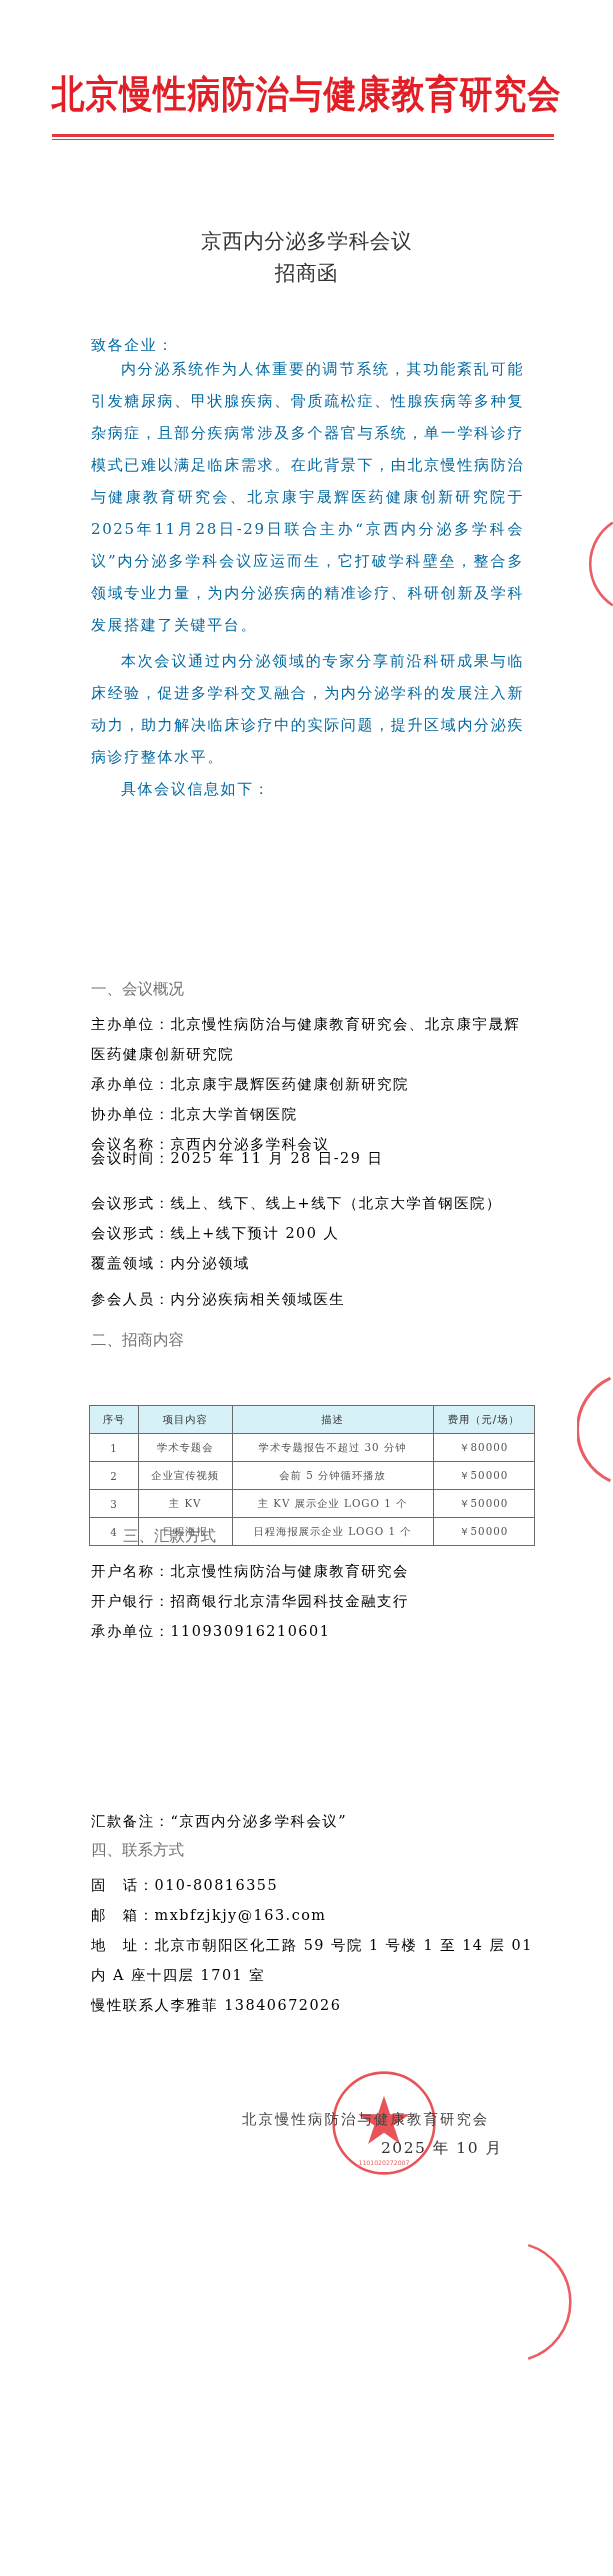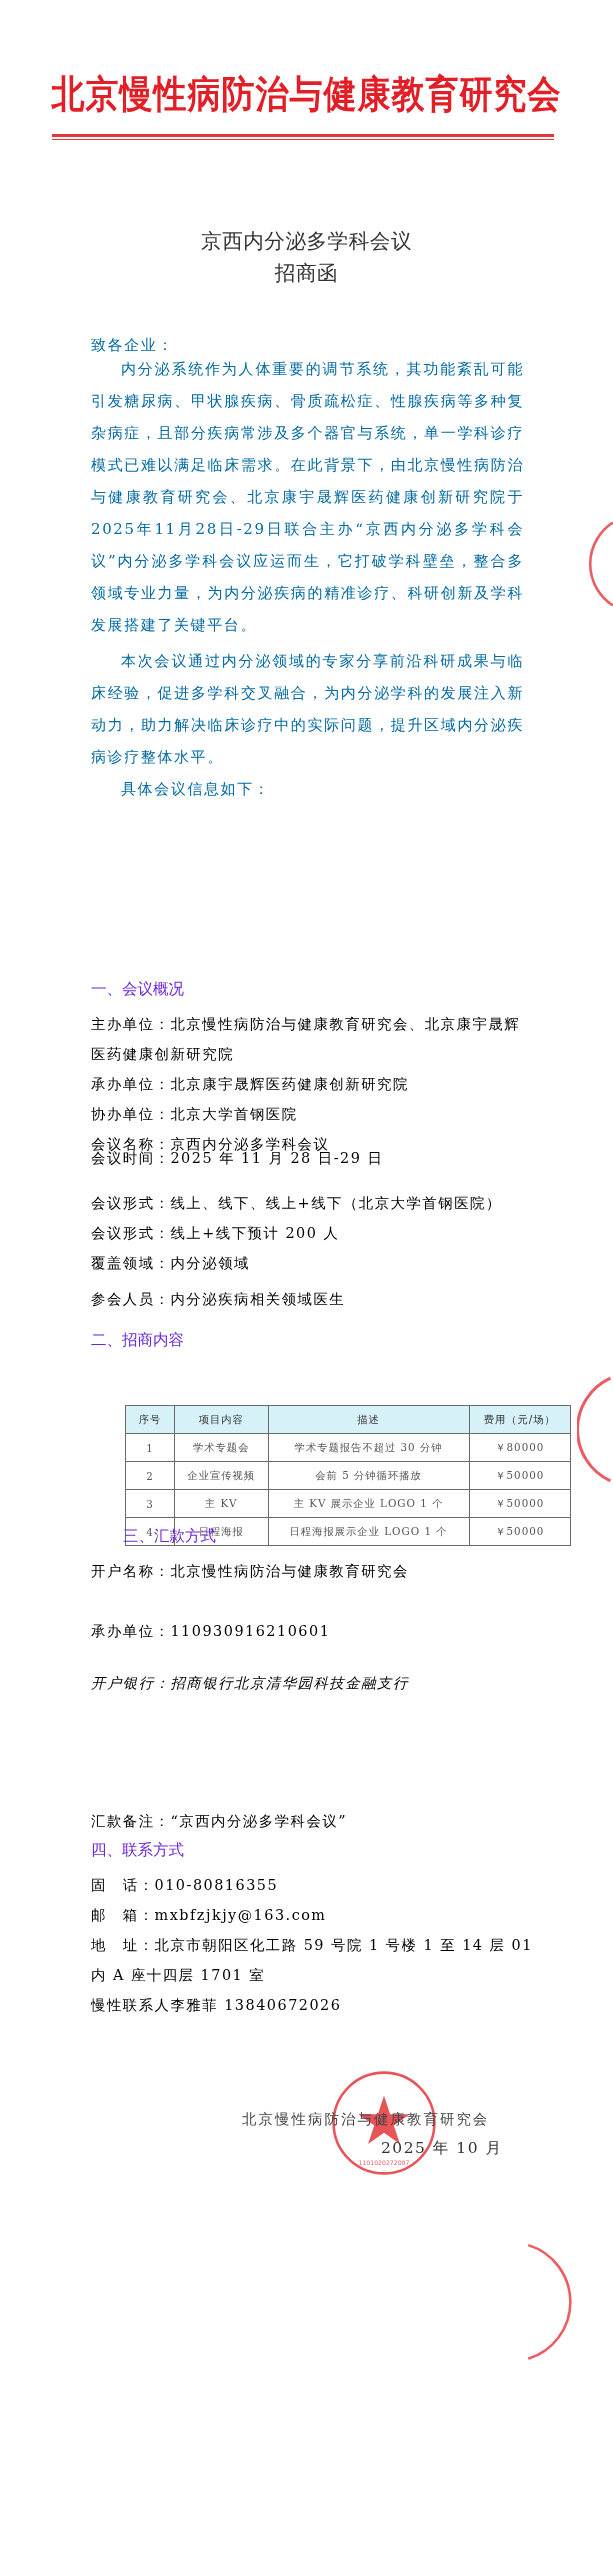--- a/index.html
+++ b/index.html
@@ -33,31 +33,31 @@
   }
   .body-text {
     left: 91px; width: 433px;
     font-size: 15px; line-height: 32px; color: #0369a1;
     letter-spacing: 1.6px; text-align: justify;
   }
   .indent { text-indent: 2em; }
   .section-heading {
     left: 91px;
     font-family: "DejaVu Sans", "Liberation Sans", sans-serif;
-    font-size: 15.5px; color: #6d28d9; font-weight: normal;
+    font-size: 15.5px; color: #737373; font-weight: normal;
   }
   .kv-line {
     left: 91px; width: 443px;
     font-size: 14.4px; line-height: 30px; color: #000000; letter-spacing: 1.5px;
   }
 
   table.sponsor {
     position: absolute; left: 89px; top: 1405px; width: 446px;
     border-collapse: collapse;
-    font-size: 10.3px; color: #555; margin-left: 36px;
+    font-size: 10.3px; color: #555;
   }
   table.sponsor th, table.sponsor td {
     border: 0.8px solid #6a6a6a;
     height: 28px; text-align: center; vertical-align: middle;
     font-weight: normal; letter-spacing: 1px;
   }
   table.sponsor th {
     background: #d6f1f8;
     font-family: "DejaVu Sans", "Liberation Sans", sans-serif;
     color: #333; font-size: 10.3px;
@@ -133,21 +133,21 @@
       <td>4</td>
       <td>日程海报</td>
       <td>日程海报展示企业 LOGO 1 个</td>
       <td>￥50000</td>
     </tr>
   </tbody>
 </table>
 
 <div class="abs section-heading" style="top:1526px;padding-left:32px;">三、汇款方式</div>
 <div class="abs kv-line" style="top:1556px;"><span>开户名称：</span><span>北京慢性病防治与健康教育研究会</span></div>
-<div class="abs kv-line" style="top:1668px;font-style:italic;"><span>开户银行：</span><span>招商银行北京清华园科技金融支行</span></div>
+<div class="abs kv-line" style="top:1586px;"><span>开户银行：</span><span>招商银行北京清华园科技金融支行</span></div>
 <div class="abs kv-line" style="top:1616px;"><span>承办单位：</span><span>110930916210601</span></div>
 <div class="abs kv-line" style="top:1806px;"><span>汇款备注：</span><span>“京西内分泌多学科会议”</span></div>
 
 <div class="abs section-heading" style="top:1840px;">四、联系方式</div>
 <div class="abs kv-line" style="top:1870px;"><span>固　话：</span><span>010-80816355</span></div>
 <div class="abs kv-line" style="top:1900px;"><span>邮　箱：</span><span>mxbfzjkjy@163.com</span></div>
 <div class="abs kv-line" style="top:1930px;"><span>地　址：</span><span>北京市朝阳区化工路 59 号院 1 号楼 1 至 14 层 01 内 A 座十四层 1701 室</span></div>
 <div class="abs kv-line" style="top:1990px;">慢性联系人李雅菲 13840672026</div>
 
 <div class="seal" style="left:330px; top:2069px;">

